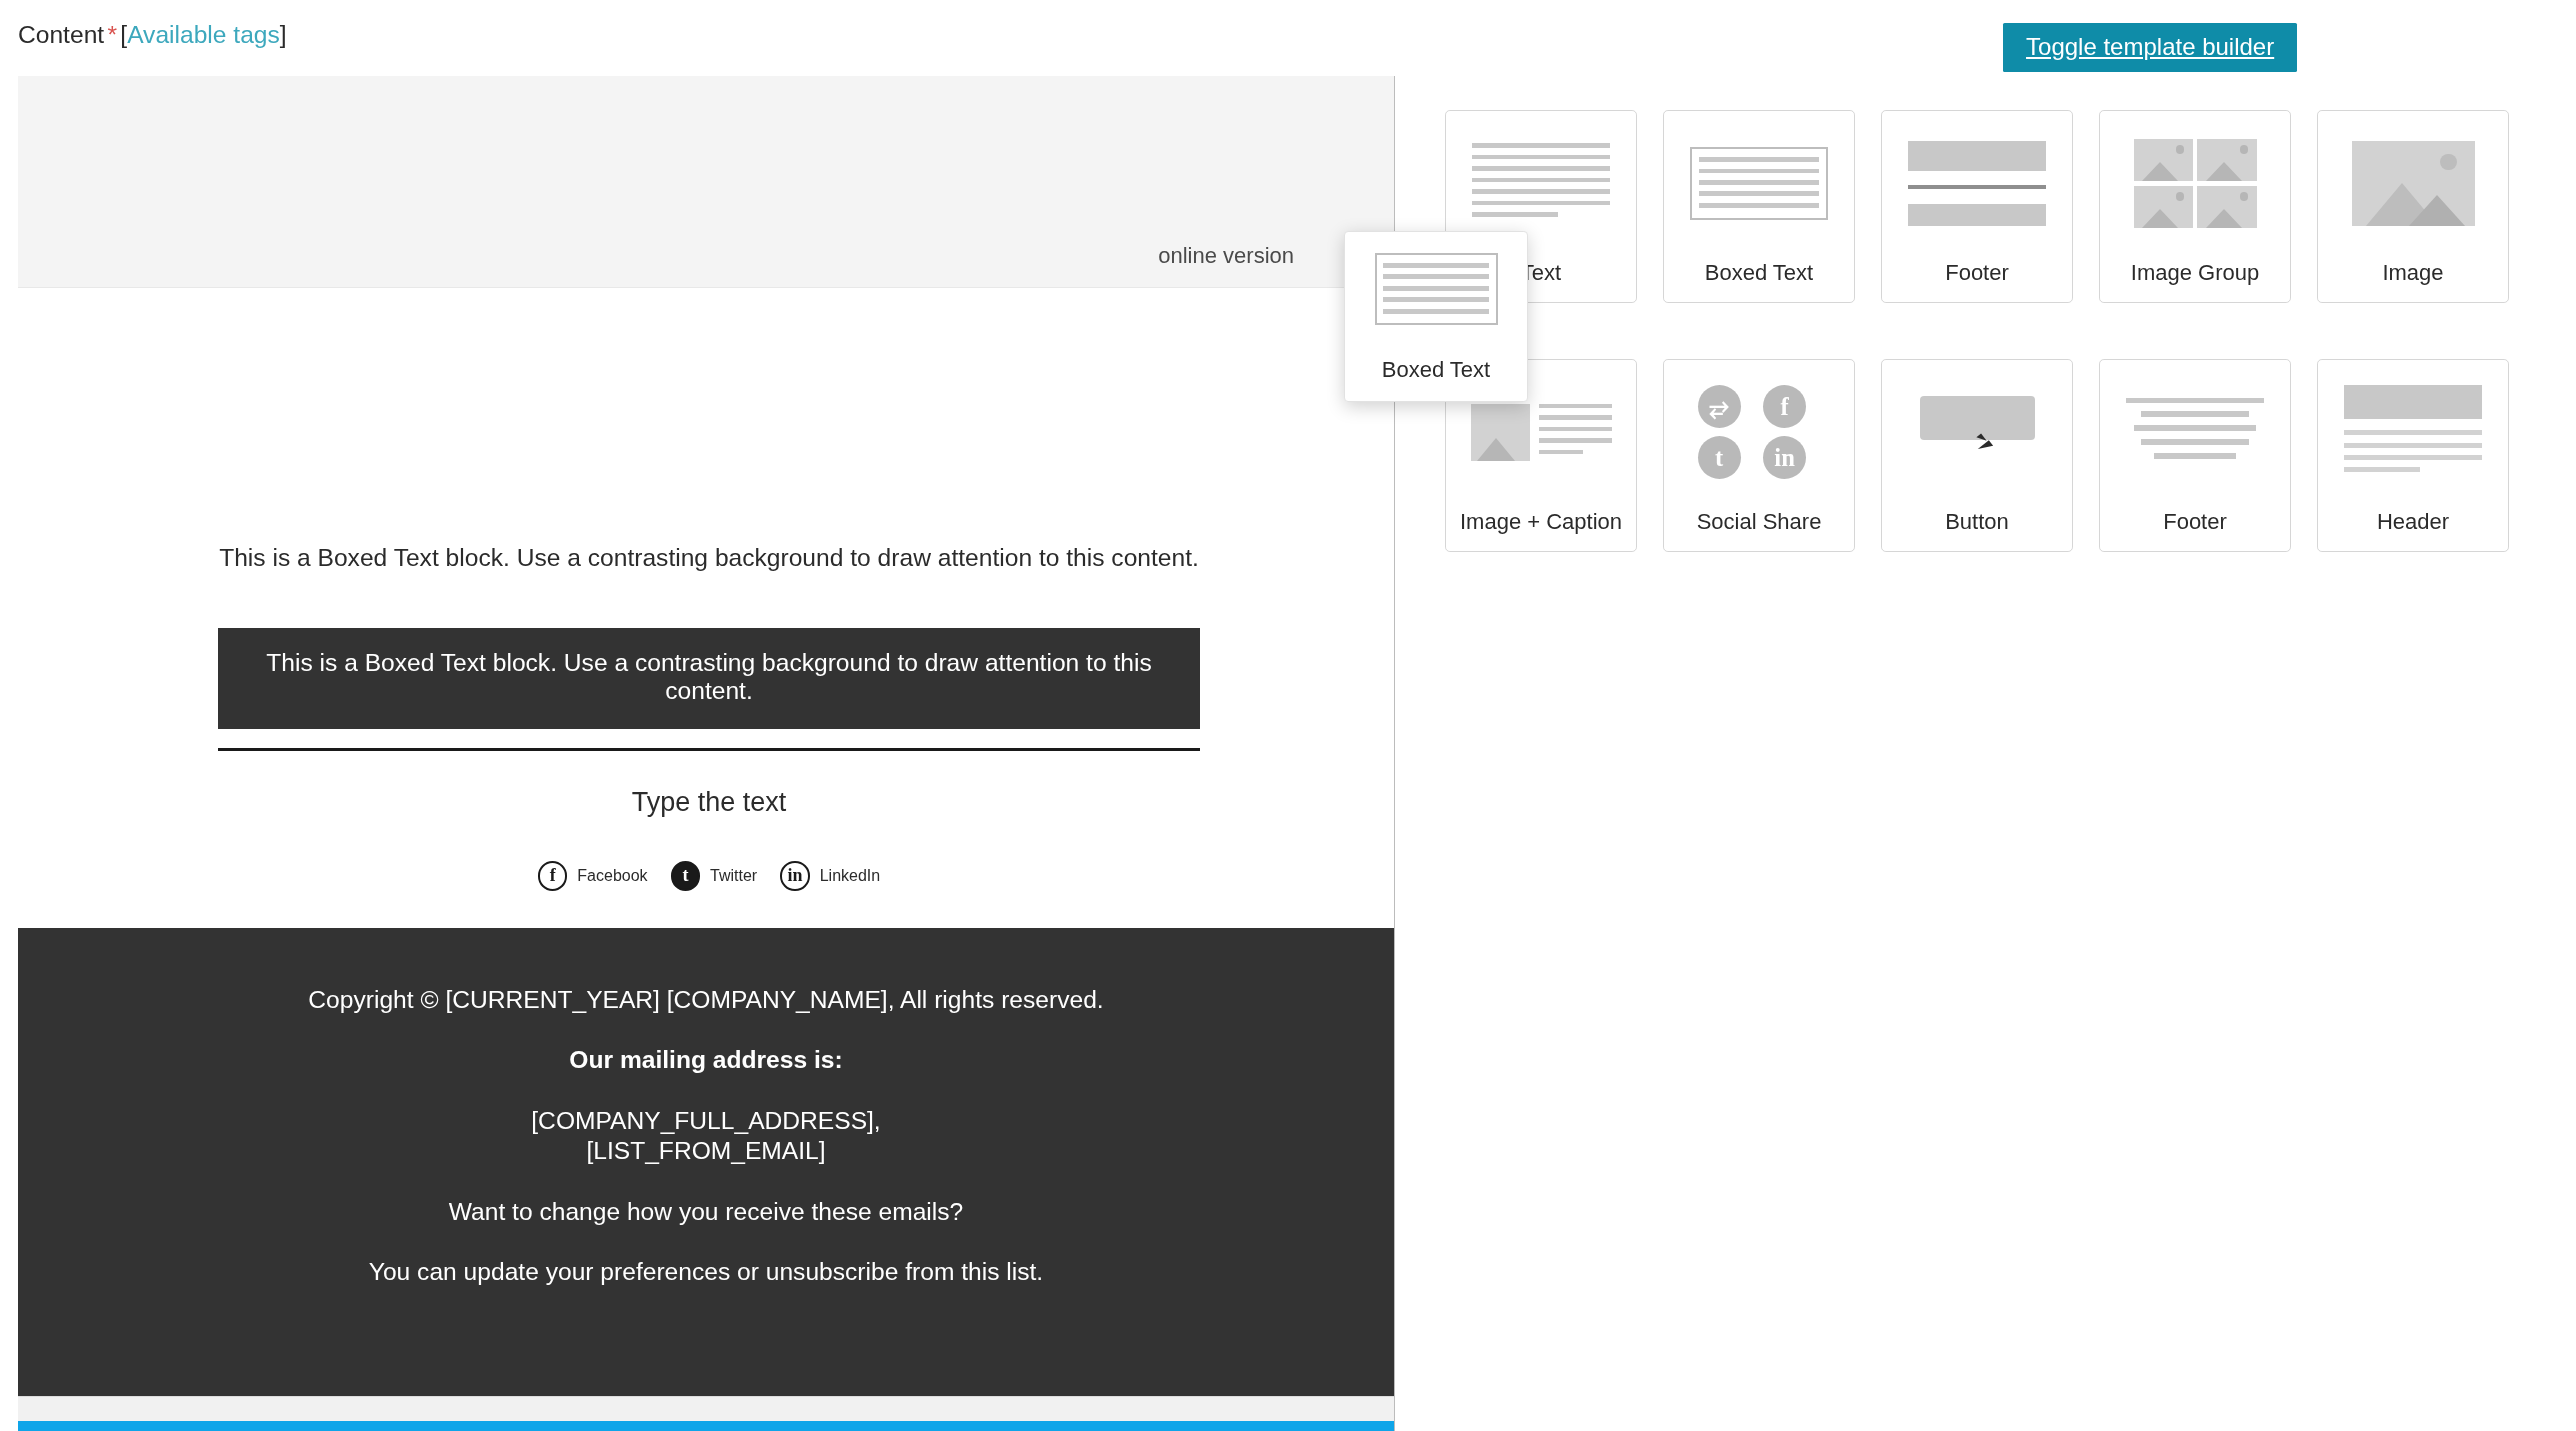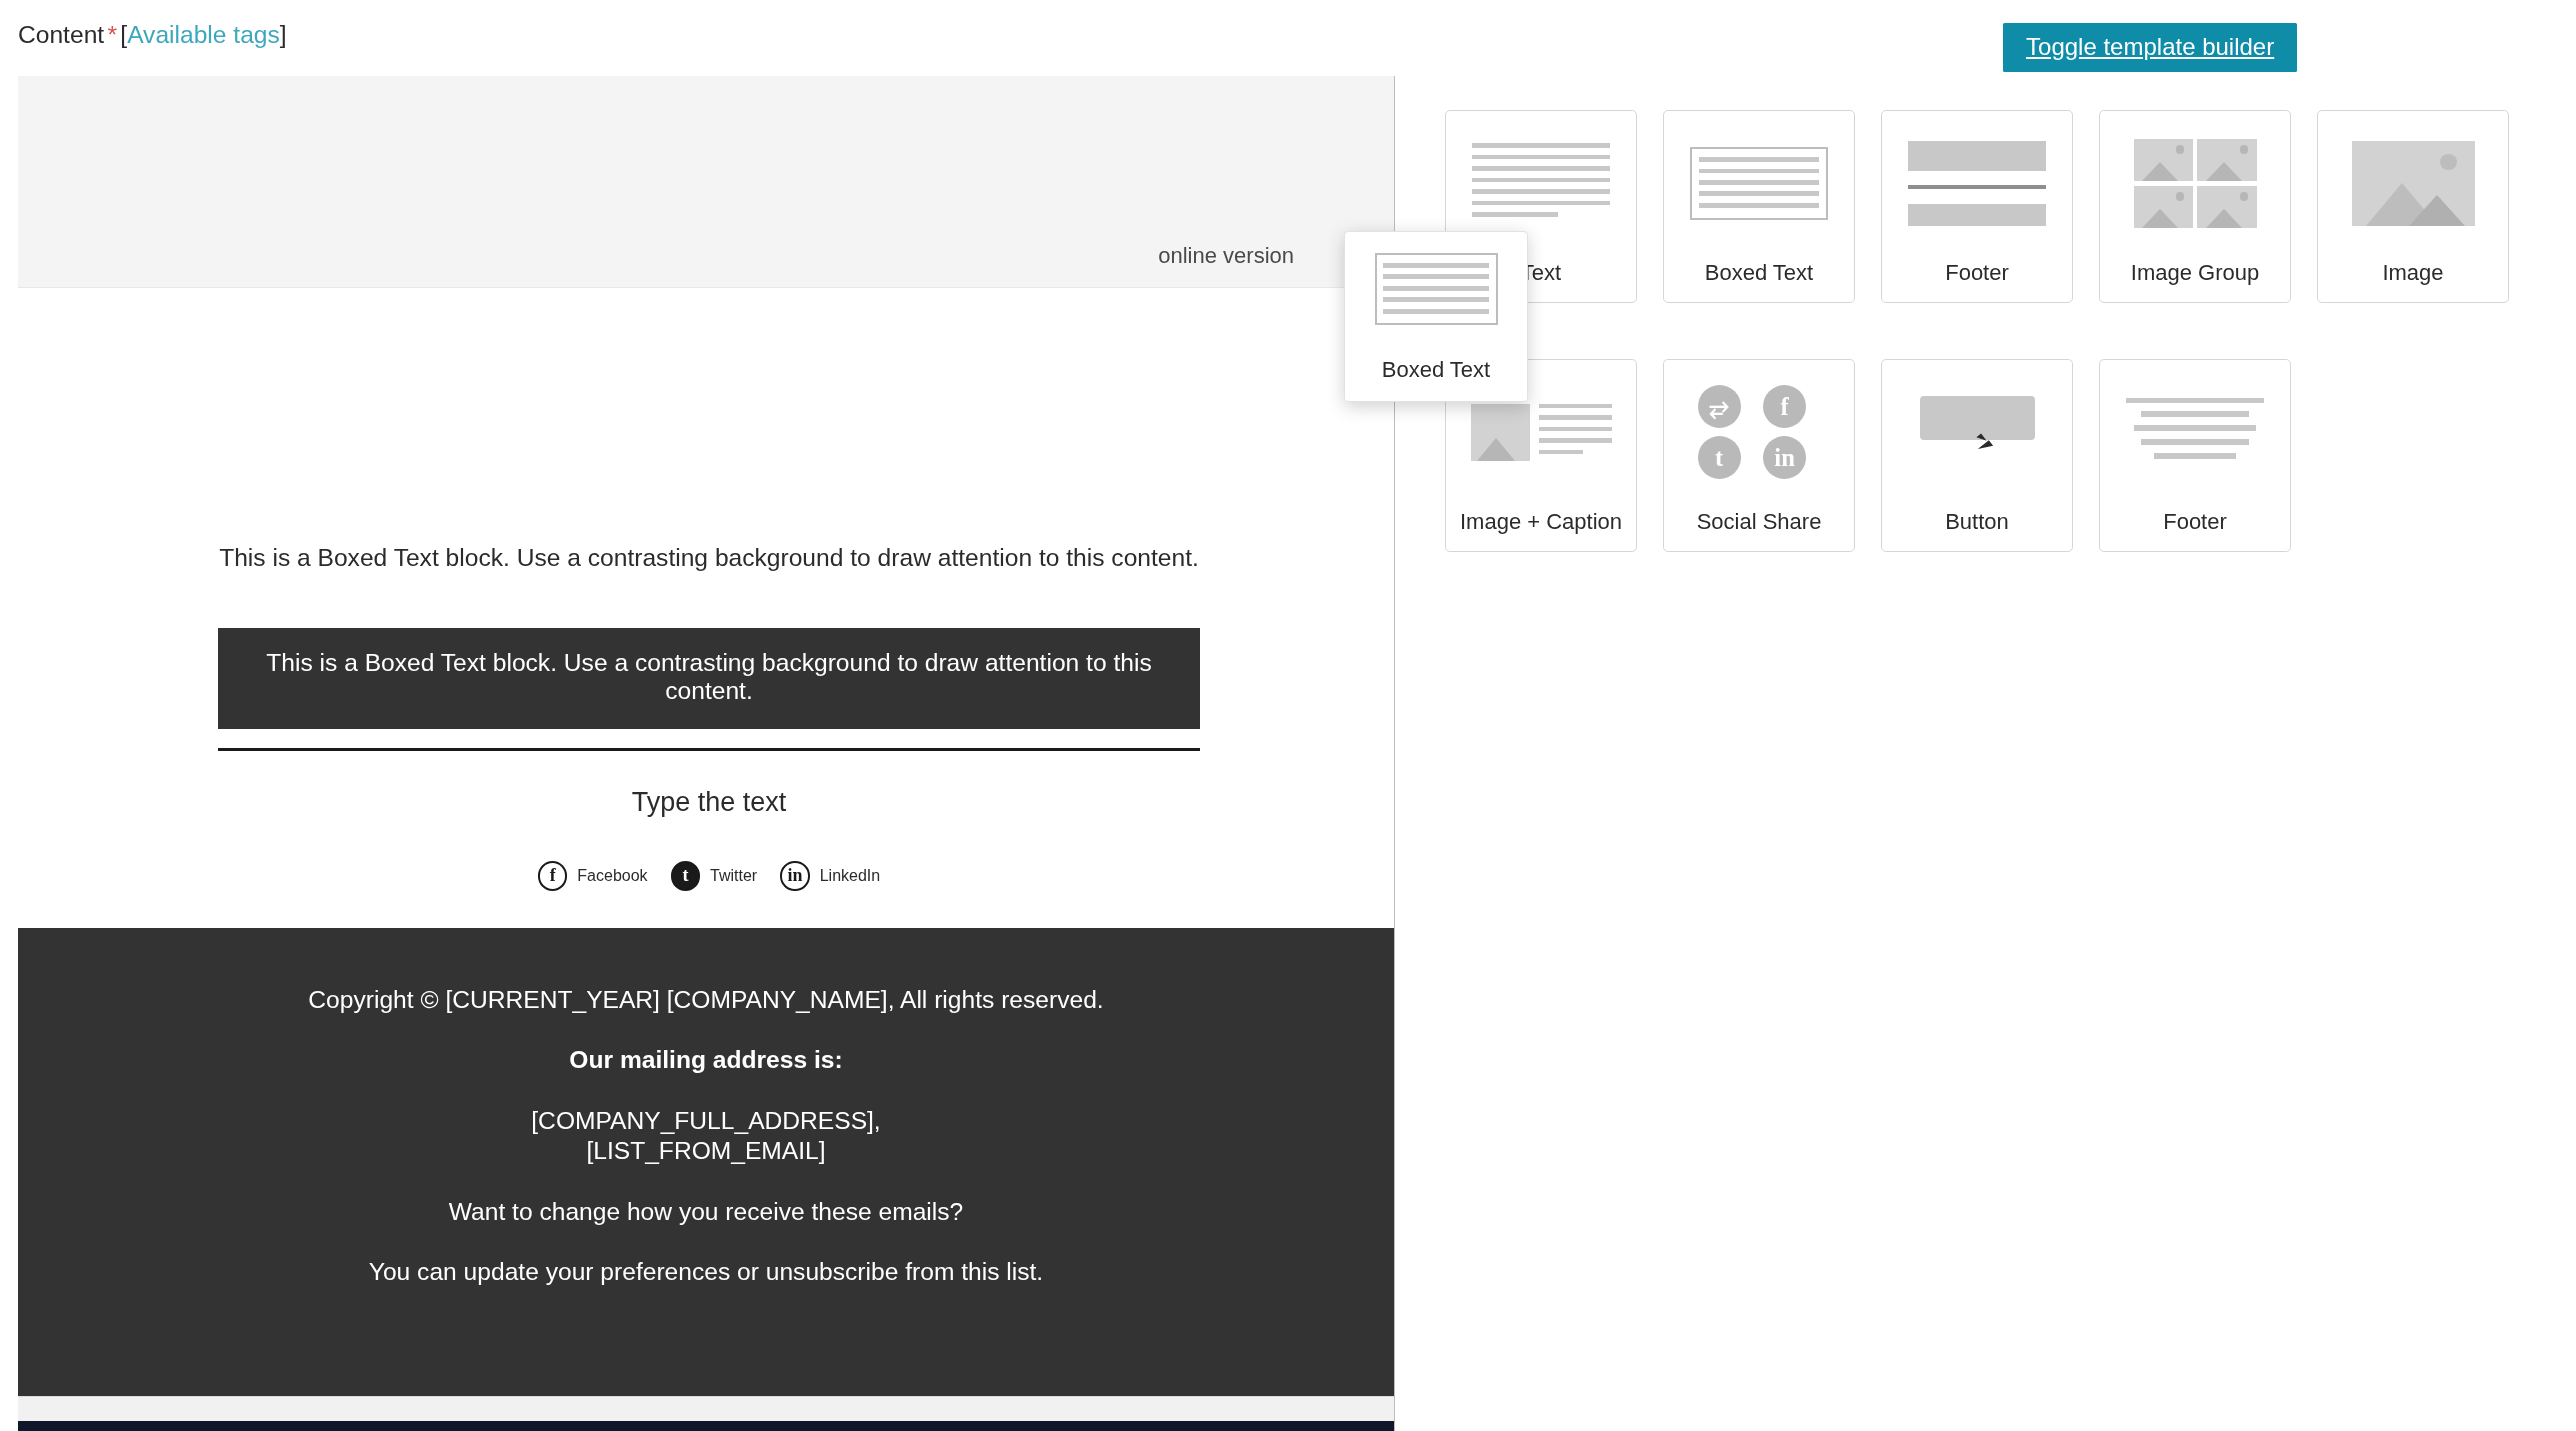--- a/index.html
+++ b/index.html
@@ -61,21 +61,21 @@
   }
 
   
   .canvas-wrap {
     position: absolute;
     left: 18px;
     top: 76px;
     width: 1377px;
     height: 1356px;
     border-right: 1.6px solid #bcbcbc;
-    background: #0f172a;
+    background: #0ea5e9;
     overflow: hidden;
   }
   .canvas-inner {
     position: relative;
     width: 1376px;
   }
   .email-header {
     height: 212px;
     background: #f4f4f4;
     position: relative;
@@ -709,20 +709,32 @@
             <i class="w1"></i>
               <i class="w2"></i>
               <i class="w3"></i>
               <i class="w2"></i>
               <i class="w4"></i>
           </div>
         </div>
         <div class="caption">Footer</div>
       </div>
 
+      <div class="block-card">
+        <div class="thumb">
+          <div class="header-thumb">
+            <div class="hero"></div>
+            <i></i>
+              <i></i>
+              <i></i>
+              <i class="short"></i>
+          </div>
+        </div>
+        <div class="caption">Header</div>
+      </div>
 
     </div>
   </div>
 
   <div class="drag-ghost">
     <div class="thumb">
       <div class="boxedtext-thumb">
           <i></i>
           <i></i>
           <i></i>

